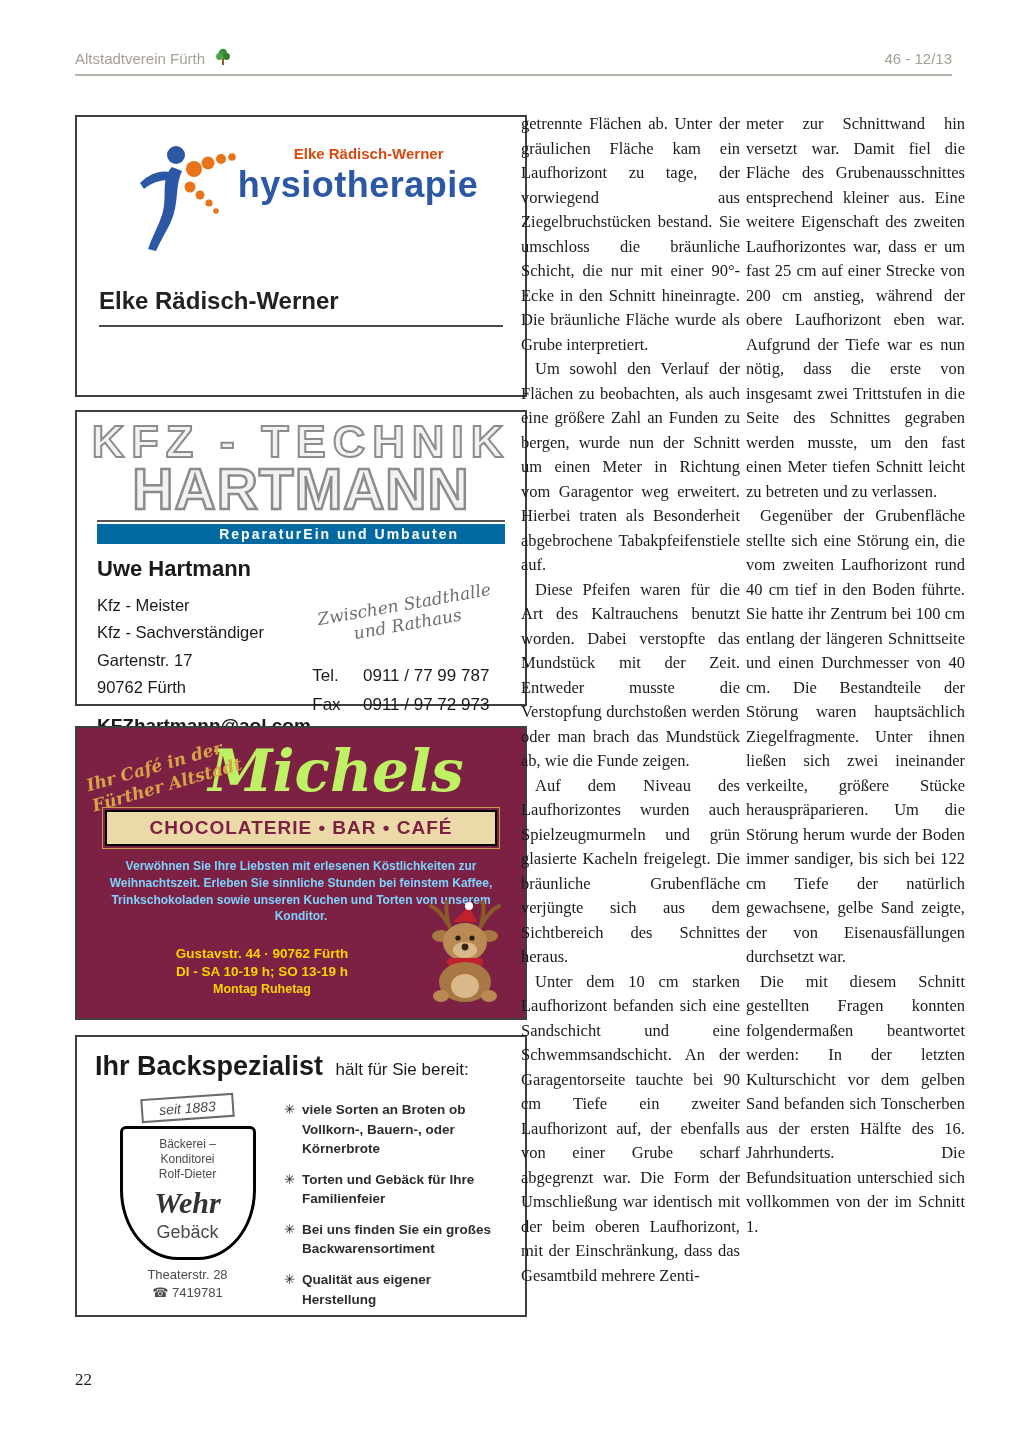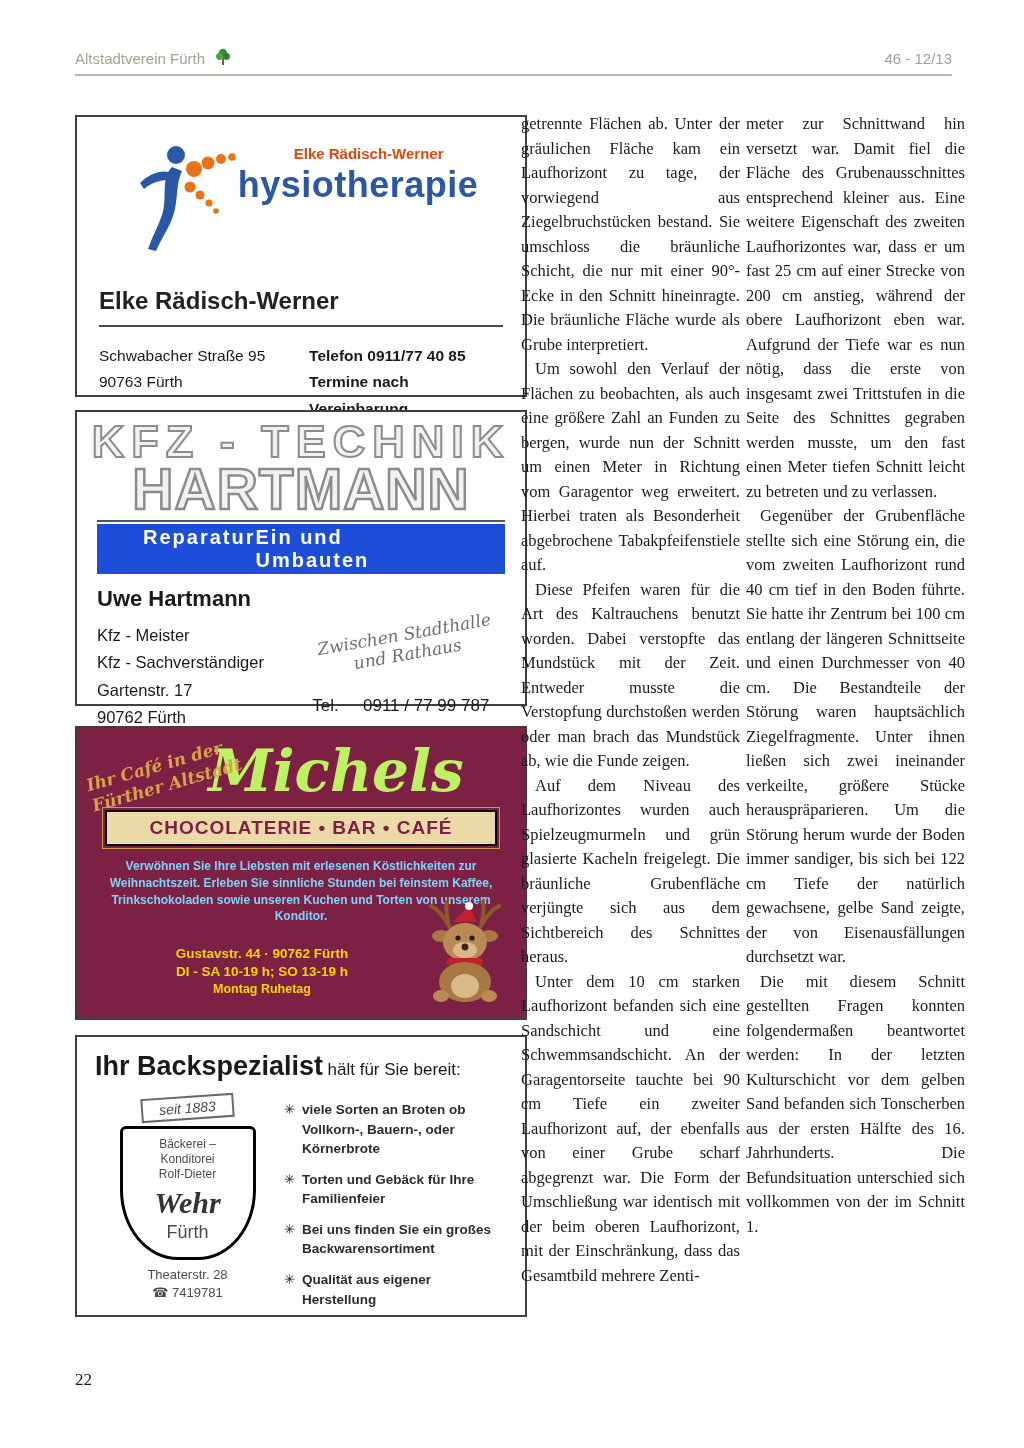--- a/index.html
+++ b/index.html
@@ -29,22 +29,22 @@
   .physio-contact .c1{width:52%;line-height:1.7;}
   .physio-contact .c2{width:48%;line-height:1.7;font-weight:bold;}
 
   
   .ad-kfz{top:410px;height:296px;padding:6px 14px;box-sizing:border-box;}
   .kfz-t1{font-family:"Liberation Sans",sans-serif;font-weight:bold;font-size:45px;letter-spacing:7px;
           text-align:center;color:#f2f2f2;-webkit-text-stroke:2px #8c8c8c;line-height:1.05;}
   .kfz-t2{font-family:"Liberation Sans",sans-serif;font-weight:bold;font-size:57px;letter-spacing:1px;
           text-align:center;color:#f2f2f2;-webkit-text-stroke:2.5px #8c8c8c;line-height:1.0;margin-top:-4px;}
   .kfz-rule{border-top:2px solid #555;margin:2px 6px 0 6px;}
-  .kfz-bar{margin:2px 6px 0 6px;background:#1d4ed8;color:#fff;font-family:"Liberation Sans",sans-serif;
-           font-weight:bold;font-size:20px;letter-spacing:2px;display:flex;justify-content:flex-end;
+  .kfz-bar{margin:2px 6px 0 6px;background:#0369a1;color:#fff;font-family:"Liberation Sans",sans-serif;
+           font-weight:bold;font-size:14px;letter-spacing:2px;display:flex;justify-content:flex-end;
            padding:2px 46px;}
   .kfz-owner{font-family:"Liberation Sans",sans-serif;font-weight:bold;font-size:22px;margin:12px 0 6px 6px;}
   .kfz-grid{display:flex;margin-left:6px;}
   .kfz-list{list-style:none;margin:4px 0 0 0;padding:0;font-family:"Liberation Sans",sans-serif;
             font-size:16.5px;line-height:1.65;width:52%;}
   .kfz-right{width:48%;position:relative;font-family:"Liberation Sans",sans-serif;}
   .kfz-note{position:absolute;top:6px;left:6px;transform:rotate(-10deg);color:#6e6e6e;
             font-family:"DejaVu Serif",serif;font-style:italic;font-size:17px;line-height:1.2;text-align:center;}
   .kfz-telfax{position:absolute;top:74px;left:0;font-size:17px;line-height:1.7;}
   .kfz-telfax .lbl{display:inline-block;width:46px;}
@@ -65,21 +65,21 @@
            font-family:"Liberation Sans",sans-serif;font-weight:bold;}
   .mi-addr .a1{font-size:13.5px;}
   .mi-addr .a2{font-size:13.5px;margin-top:3px;}
   .mi-addr .a3{font-size:12.5px;margin-top:3px;}
   .mi-deer{position:absolute;right:14px;bottom:10px;}
 
   
   .ad-baker{top:1035px;height:282px;padding:14px 18px;box-sizing:border-box;}
   .bk-head{font-family:"Liberation Sans",sans-serif;}
   .bk-head .big{font-weight:bold;font-size:27px;}
-  .bk-head .rest{font-size:17px;margin-left:0;}
+  .bk-head .rest{font-size:17px;margin-left:8px;}
   .bk-body{display:flex;margin-top:14px;}
   .bk-emblem{width:185px;text-align:center;font-family:"Liberation Sans",sans-serif;color:#4a4a4a;}
   .bk-banner{display:inline-block;border:2px solid #6a6a6a;background:#fff;padding:2px 16px;
              font-style:italic;font-size:14px;transform:rotate(-4deg);margin-bottom:6px;}
   .bk-shield{width:118px;margin:0 auto;border:3px solid #000000;border-radius:6px 6px 58px 58px / 6px 6px 70px 70px;
              padding:8px 6px 14px 6px;}
   .bk-shield .s-small{font-size:12px;line-height:1.25;}
   .bk-shield .s-name{font-family:Liberation Serif, serif;font-weight:bold;font-style:italic;font-size:30px;
                      margin-top:4px;color:#333;}
   .bk-shield .s-city{font-size:18px;margin-top:2px;}
@@ -138,30 +138,20 @@
           <circle cx="85" cy="64" r="3.6" fill="#e8731a"></circle>
           <circle cx="92" cy="72" r="2.8" fill="#e8731a"></circle>
         </svg>
       </span>
       <span class="physio-text">
         <div class="physio-small">Elke Rädisch-Werner</div>
         <div class="physio-big">hysiotherapie</div>
       </span>
     </div>
     <div class="physio-owner">Elke Rädisch-Werner</div>
-    <div class="physio-contact">
-      <div class="c1">
-        <div>Schwabacher Straße 95</div>
-        <div>90763 Fürth</div>
-      </div>
-      <div class="c2">
-        <div>Telefon 0911/77 40 85</div>
-        <div>Termine nach Vereinbarung</div>
-      </div>
-    </div>
   </div>
 
   <div class="ad ad-kfz">
     <div class="kfz-t1">KFZ - TECHNIK</div>
     <div class="kfz-t2">HARTMANN</div>
     <div class="kfz-rule"></div>
     <div class="kfz-bar">
       <span>Reparatur</span>
       <span>Ein und Umbauten</span>
     </div>
@@ -235,21 +225,21 @@
       <span class="rest">hält für Sie bereit:</span>
     </div>
     <div class="bk-body">
       <div class="bk-emblem">
         <div class="bk-banner">seit 1883</div>
         <div class="bk-shield">
           <div class="s-small">Bäckerei –</div>
           <div class="s-small">Konditorei</div>
           <div class="s-small">Rolf-Dieter</div>
           <div class="s-name">Wehr</div>
-          <div class="s-city">Fürth</div>
+          <div class="s-city">Gebäck</div>
         </div>
         <div class="bk-under">
           <div>Theaterstr. 28</div>
           <div>☎ 7419781</div>
         </div>
       </div>
       <ul class="bk-bullets">
           <li>viele Sorten an Broten ob Vollkorn-, Bauern-, oder Körnerbrote</li>
           <li>Torten und Gebäck für Ihre Familienfeier</li>
           <li>Bei uns finden Sie ein großes Backwarensortiment</li>

